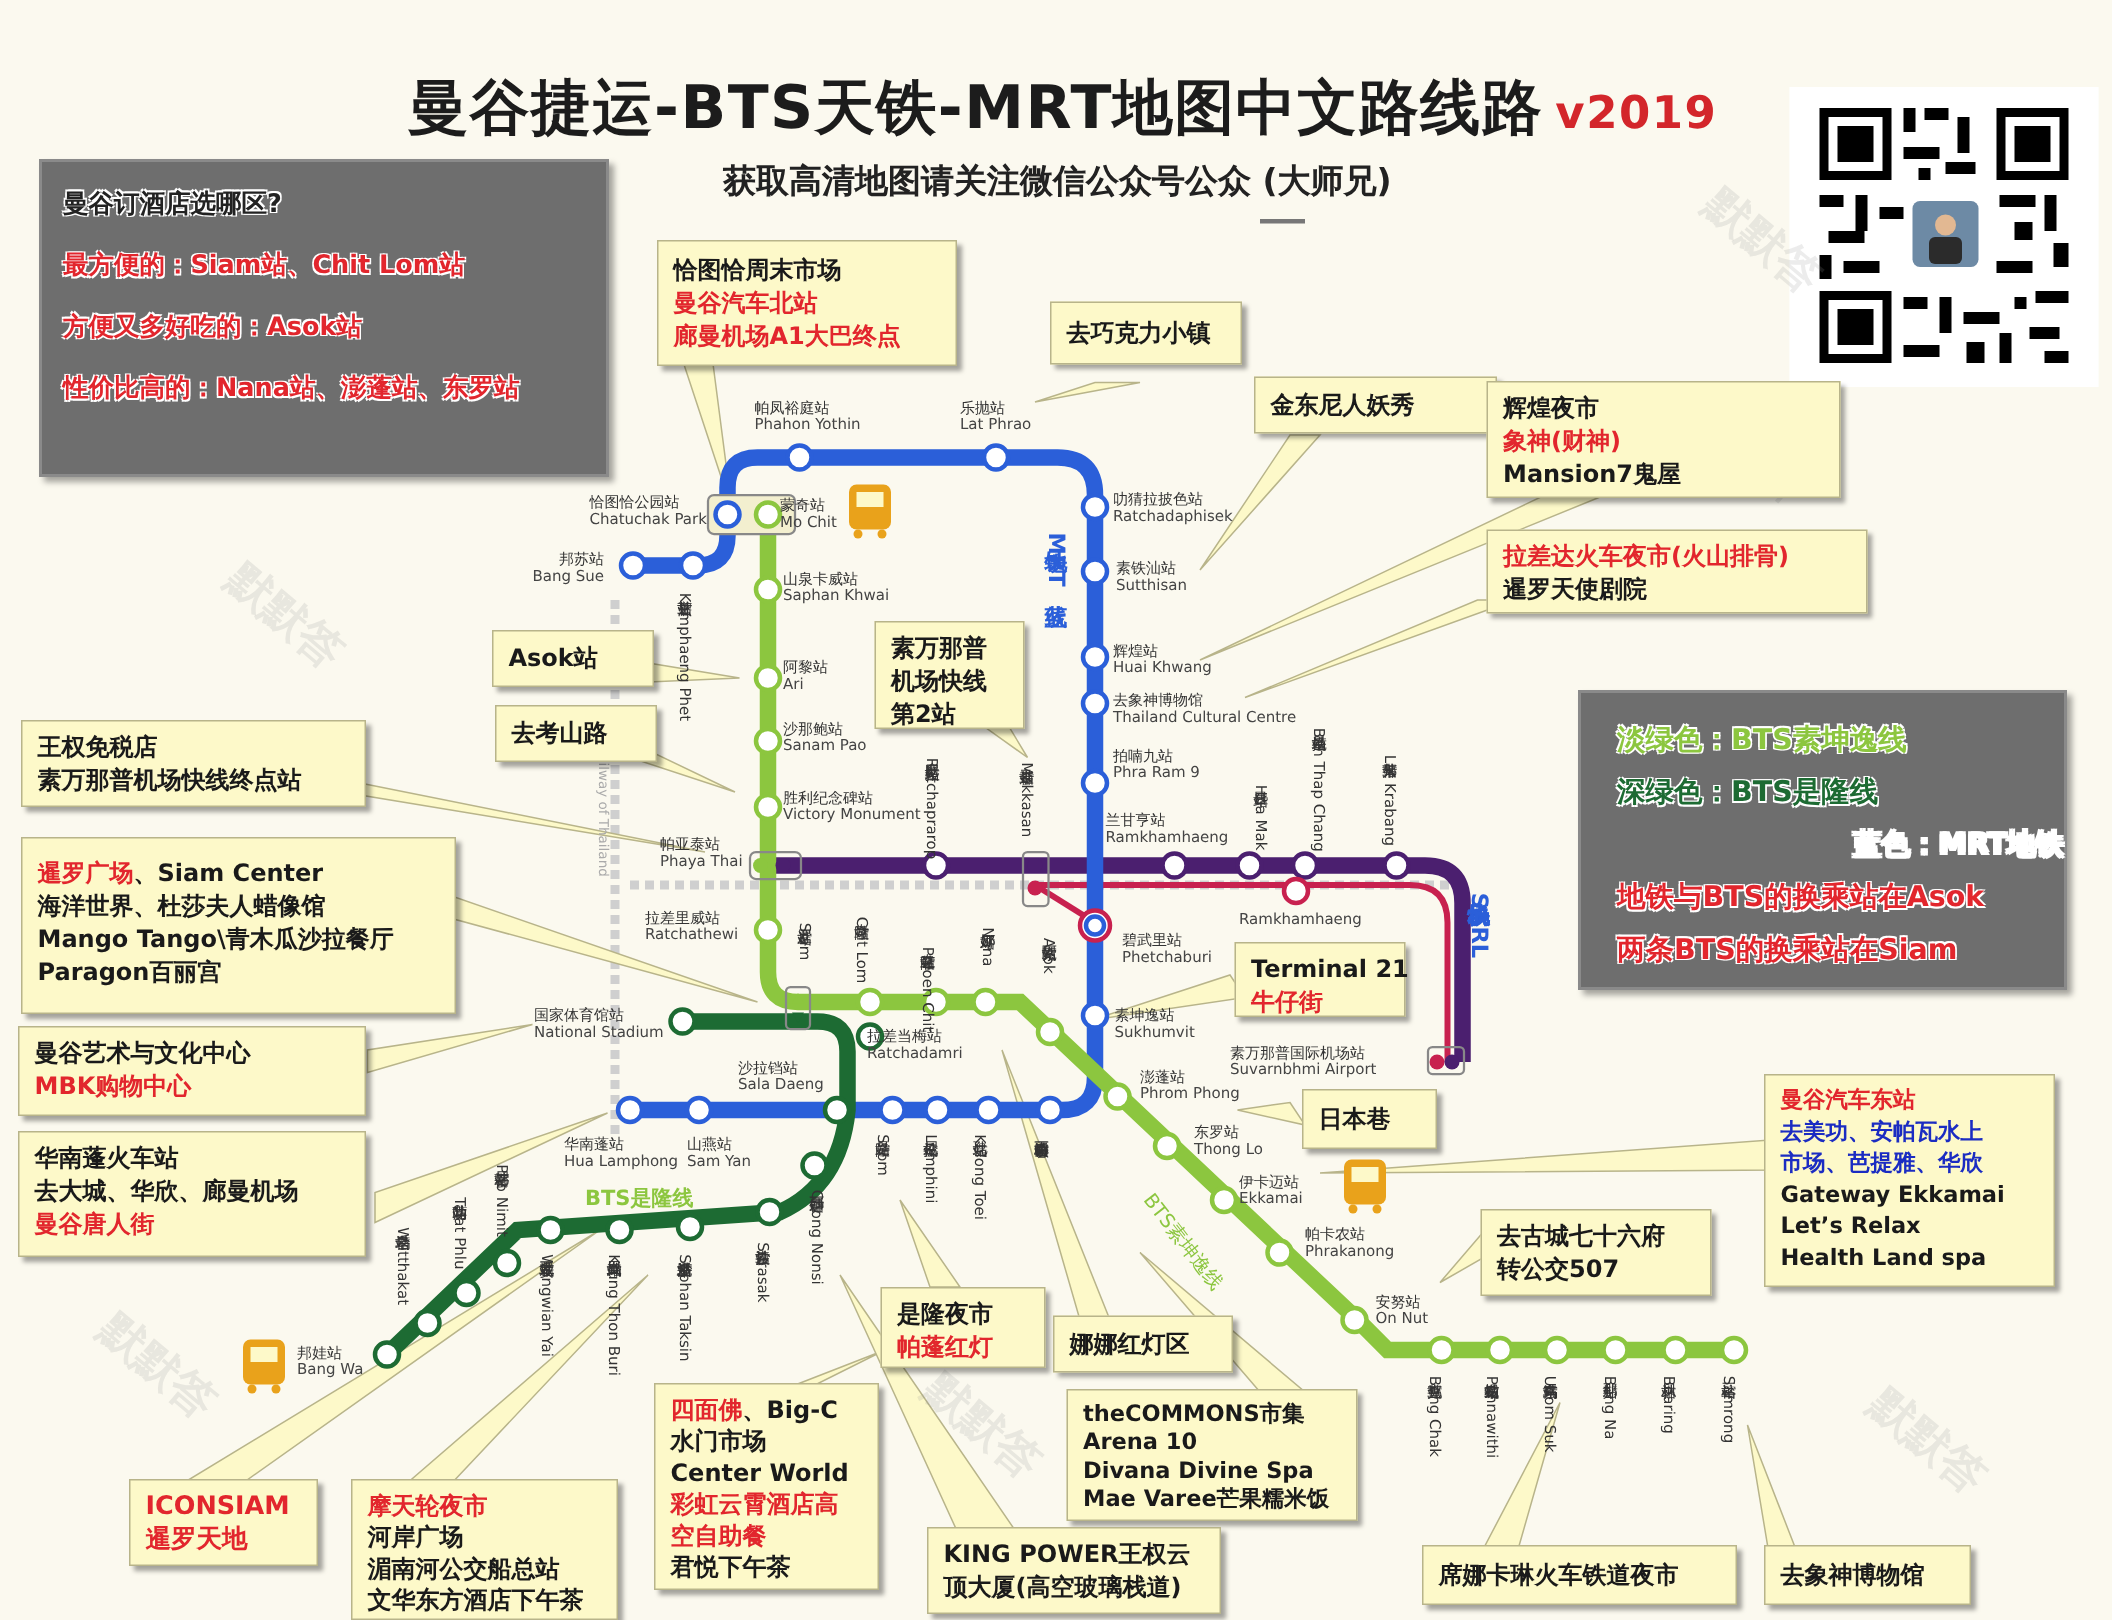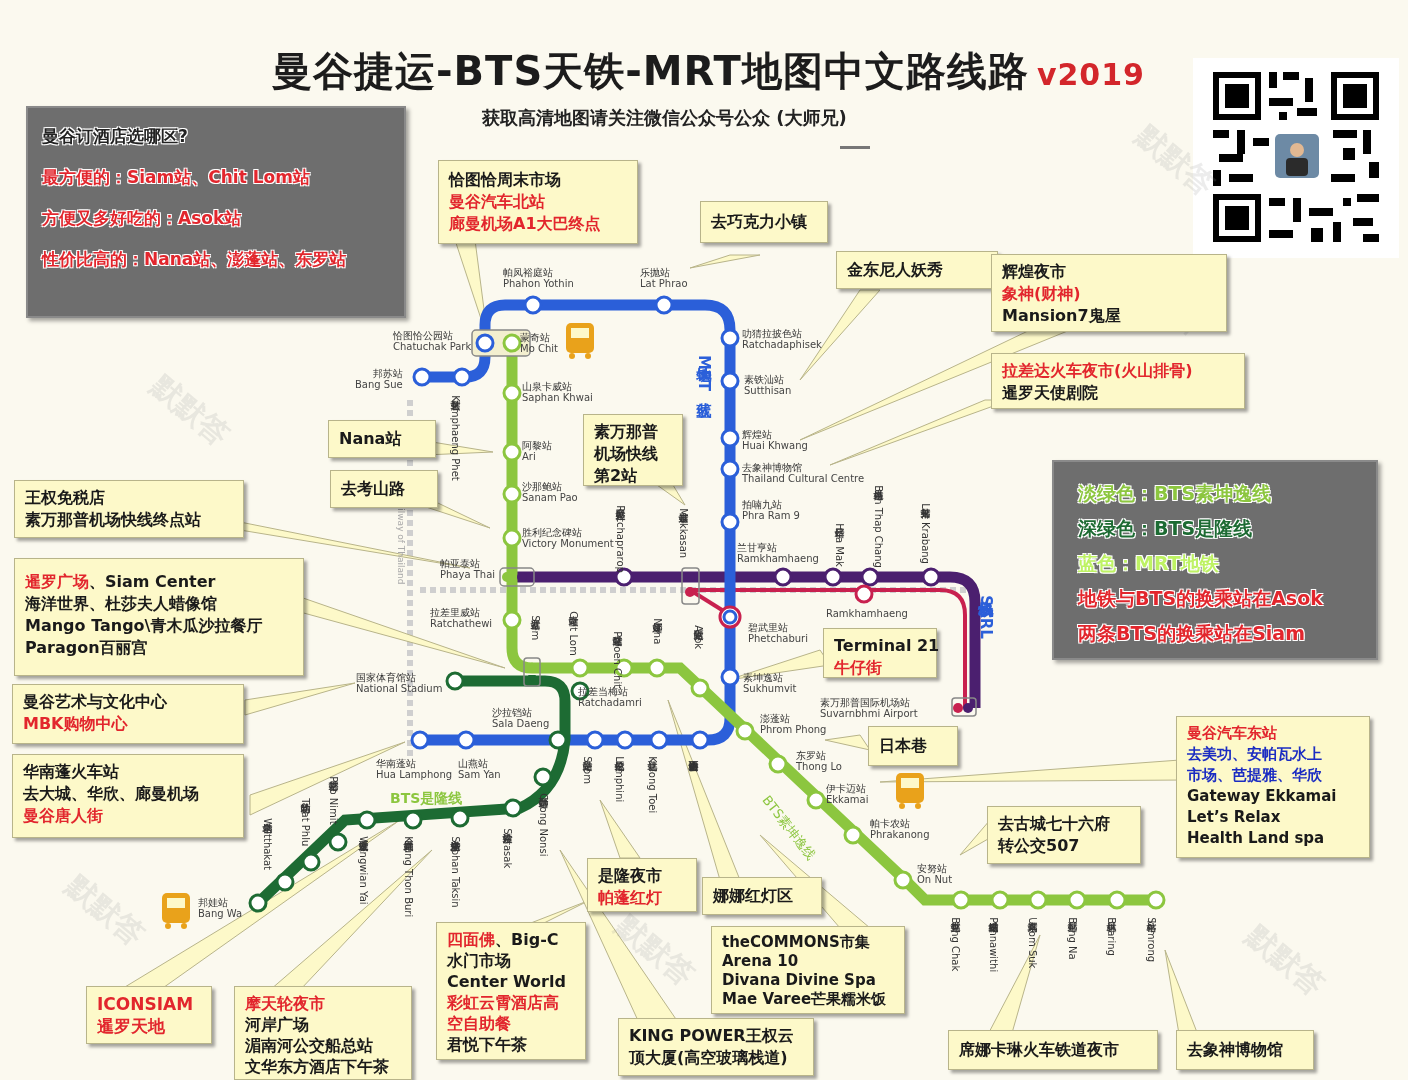--- a/index.html
+++ b/index.html
@@ -1,21 +1,21 @@
 <!DOCTYPE html>
 <html><head>
 <meta charset="utf-8">
 <style>
   html, body { margin:0; padding:0; }
   body { width:1408px; height:1080px; background:#fbf9ef; position:relative; overflow:hidden;
          font-family:"DejaVu Sans","Liberation Sans",sans-serif; color:#1a1a1a; }
   .abs { position:absolute; }
   #title { left:272px; top:44px; font-size:40px; font-weight:bold; letter-spacing:1px; white-space:nowrap; color:#1c1c1c; }
   #title .ver { color:#d3262b; font-size:30px; font-weight:bold; margin-left:8px; }
-  #subtitle { left:482px; top:106px; font-size:18px; font-weight:bold; white-space:nowrap; color:#222; }
+  #subtitle { left:482px; top:106px; font-size:22px; font-weight:bold; white-space:nowrap; color:#222; }
   #subline { left:840px; top:146px; width:30px; height:3px; background:#777; }
   .grey { background:#6e6e6e; border:2px solid #8a8a8a; box-shadow:3px 3px 4px rgba(0,0,0,.35); }
   .grey div { font-size:17px; font-weight:bold; white-space:nowrap; line-height:41px;
               text-shadow:-1px -1px 0 #fff,1px -1px 0 #fff,-1px 1px 0 #fff,1px 1px 0 #fff; }
   #hotel { left:26px; top:106px; width:380px; height:212px; padding:8px 0 0 14px; box-sizing:border-box; }
   #legend { left:1052px; top:460px; width:326px; height:200px; padding:14px 0 0 24px; box-sizing:border-box; }
   #legend div { line-height:35px; font-size:19px; }
   .c { background:#fdf9c9; border:1px solid #b8b48a; box-shadow:3px 3px 3px rgba(0,0,0,.35);
        font-weight:bold; font-size:16px; line-height:22px; padding:6px 10px; box-sizing:border-box; white-space:nowrap; color:#1a1a1a; }
   .c .red { color:#e2262d; }
@@ -83,21 +83,21 @@
 <div id="hotel" class="abs grey">
   <div style="color:#222;">曼谷订酒店选哪区?</div>
   <div style="color:#e2262d;">最方便的：Siam站、Chit Lom站</div>
   <div style="color:#e2262d;">方便又多好吃的：Asok站</div>
   <div style="color:#e2262d;">性价比高的：Nana站、澎蓬站、东罗站</div>
 </div>
 
 <div id="legend" class="abs grey">
   <div style="color:#8cc63f;">淡绿色：BTS素坤逸线</div>
   <div style="color:#1d6b33;">深绿色：BTS是隆线</div>
-  <div style="color:#bef264;">蓝色：MRT地铁</div>
+  <div style="color:#ffffff;text-align:right;">蓝色：MRT地铁</div>
   <div style="color:#e2262d;">地铁与BTS的换乘站在Asok</div>
   <div style="color:#e2262d;">两条BTS的换乘站在Siam</div>
 </div>
 
 <svg class="abs" style="left:0;top:0;" width="1408" height="1080" viewBox="0 0 1408 1080">
 
   <g stroke="#cfcfcf" stroke-width="6" stroke-dasharray="6 4" fill="none">
     <path d="M410 400 L410 760"></path>
     <path d="M420 590 L980 590"></path>
   </g>
@@ -437,21 +437,21 @@
 <div class="abs c" style="left:991px;top:254px;width:236px;height:78px;">
   <div>辉煌夜市</div>
   <div class="red">象神(财神)</div>
   <div>Mansion7鬼屋</div>
 </div>
 <div class="abs c" style="left:991px;top:353px;width:254px;height:56px;">
   <div class="red">拉差达火车夜市(火山排骨)</div>
   <div>暹罗天使剧院</div>
 </div>
 <div class="abs c" style="left:328px;top:420px;width:108px;height:38px;line-height:24px;">
-    <div>Nana站</div>
+    <div>Asok站</div>
   </div>
 <div class="abs c" style="left:583px;top:414px;width:100px;height:72px;">
   <div>素万那普</div>
   <div>机场快线</div>
   <div>第2站</div>
 </div>
 <div class="abs c" style="left:330px;top:470px;width:108px;height:38px;line-height:24px;">
     <div>去考山路</div>
   </div>
 <div class="abs c" style="left:14px;top:480px;width:230px;height:58px;">

